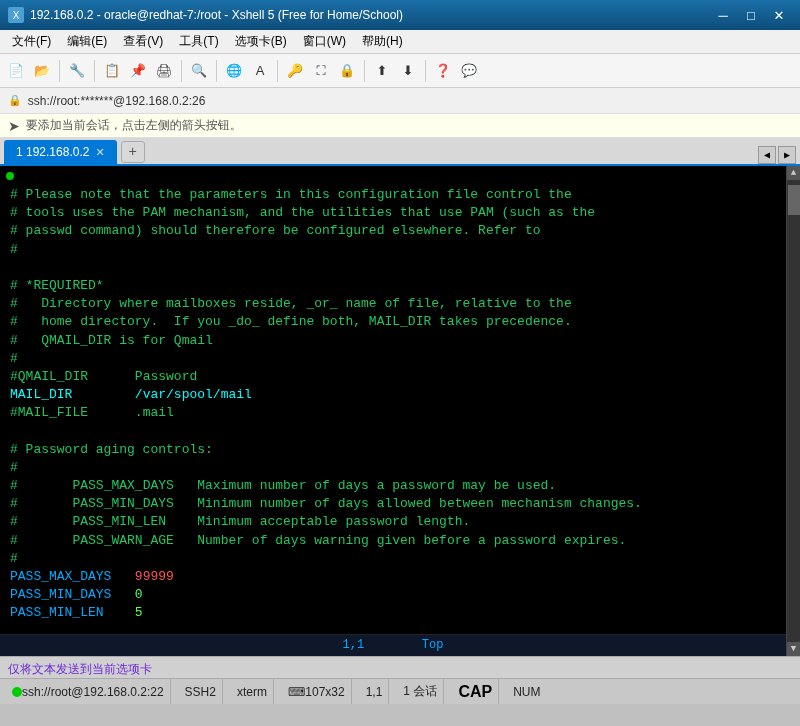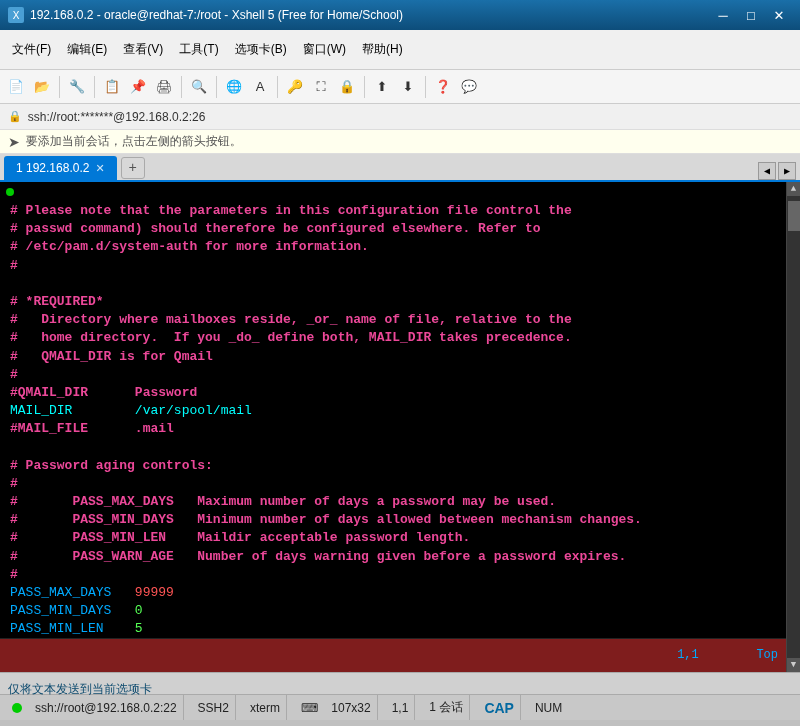--- a/index.html
+++ b/index.html
@@ -18,21 +18,21 @@
       font-size: 12px;
     }
     .title-bar-left { display: flex; align-items: center; gap: 6px; }
     .title-icon { width: 16px; height: 16px; background: #4a9fd4; border-radius: 2px; display: flex; align-items: center; justify-content: center; font-size: 10px; color: white; }
     .title-controls { display: flex; gap: 2px; }
     .title-btn { width: 26px; height: 22px; display: flex; align-items: center; justify-content: center; background: transparent; border: none; color: white; font-size: 13px; cursor: pointer; }
 
     
     .menu-bar {
       background: #f0f0f0;
-      height: 40px;
+      height: 24px;
       display: flex;
       align-items: center;
       padding: 0 4px;
       font-family: 'Microsoft YaHei', Arial, sans-serif;
       font-size: 12px;
       border-bottom: 1px solid #ccc;
     }
     .menu-item { padding: 2px 8px; cursor: pointer; }
 
     
@@ -128,62 +128,62 @@
     .scroll-up, .scroll-down {
       width: 14px; height: 14px;
       background: #555;
       display: flex; align-items: center; justify-content: center;
       font-size: 9px; color: #ccc; cursor: pointer;
     }
     .scroll-track { flex: 1; width: 14px; background: #333; position: relative; }
     .scroll-thumb { width: 12px; height: 30px; background: #666; position: absolute; top: 5px; left: 1px; }
 
     .line { white-space: pre; color: #00aaff; }
-    .line.comment { color: #ec4899; font-weight: bold; }
+    .line.comment { color: #22c55e; }
 
     
     .status-bar {
       background: #d0d0d0;
       height: 22px;
       display: flex;
-      align-items: flex-start;
-      padding: 8px 8px;
-      font-family: 'Microsoft YaHei', Arial, sans-serif;
-      font-size: 12px;
-      color: #0c4a6e;
+      align-items: flex-end;
+      padding: 0 8px;
+      font-family: 'Microsoft YaHei', Arial, sans-serif;
+      font-size: 12px;
+      color: #6d28d9;
       border-top: 1px solid #aaa;
     }
 
     
     .info-bar {
       background: #c8c8c8;
       height: 26px;
       display: flex;
       align-items: center;
       padding: 0 6px;
       font-family: 'Microsoft YaHei', Arial, sans-serif;
       font-size: 12px;
       color: #222;
       gap: 8px;
       border-top: 1px solid #aaa;
     }
     .info-section {
-      display: flex; align-items: center; gap: 13px;
+      display: flex; align-items: center; gap: 0;
       padding: 0 6px;
       border-right: 1px solid #aaa;
       height: 100%;
     }
     .info-section:last-child { border-right: none; }
     .info-led { width: 10px; height: 10px; border-radius: 50%; }
     .led-green { background: #00cc00; }
 
     .cap-indicator {
       font-weight: bold;
-      font-size: 14px;
-      color: #0369a1;
+      font-size: 16px;
+      color: #000000;
     }
   </style>
 </head>
 <body>
 
 <div class="title-bar">
   <div class="title-bar-left">
     <div class="title-icon">X</div>
     <span>192.168.0.2 - oracle@redhat-7:/root - Xshell 5 (Free for Home/School)</span>
   </div>
@@ -252,47 +252,47 @@
   </div>
 </div>
 
 <div class="terminal">
   <div style="margin-right: 14px;">
 
     <div style="position:absolute; left:6px; top:6px; width:8px; height:8px; background:#00cc00; border-radius:50%;"></div>
     <div style="height: 14px;"></div>
 
     <div class="line comment"># Please note that the parameters in this configuration file control the</div>
+    <div class="line comment"># tools uses the PAM mechanism, and the utilities that use PAM (such as the</div>
     <div class="line comment"># passwd command) should therefore be configured elsewhere. Refer to</div>
-    <div class="line comment"># /etc/pam.d/system-auth for more information.</div>
     <div class="line comment">#</div>
     <div class="line">&nbsp;</div>
     <div class="line comment"># *REQUIRED*</div>
     <div class="line comment">#   Directory where mailboxes reside, _or_ name of file, relative to the</div>
     <div class="line comment">#   home directory.  If you _do_ define both, MAIL_DIR takes precedence.</div>
     <div class="line comment">#   QMAIL_DIR is for Qmail</div>
     <div class="line comment">#</div>
     <div class="line comment">#QMAIL_DIR	Password</div>
     <div class="line" style="color:#00ffff;">MAIL_DIR	/var/spool/mail</div>
     <div class="line comment">#MAIL_FILE	.mail</div>
     <div class="line">&nbsp;</div>
     <div class="line comment"># Password aging controls:</div>
     <div class="line comment">#</div>
     <div class="line comment">#	PASS_MAX_DAYS	Maximum number of days a password may be used.</div>
     <div class="line comment">#	PASS_MIN_DAYS	Minimum number of days allowed between mechanism changes.</div>
-    <div class="line comment">#	PASS_MIN_LEN	Maildir acceptable password length.</div>
+    <div class="line comment">#	PASS_MIN_LEN	Minimum acceptable password length.</div>
     <div class="line comment">#	PASS_WARN_AGE	Number of days warning given before a password expires.</div>
     <div class="line comment">#</div>
     <div class="line">PASS_MAX_DAYS	<span style="color:#ff5555;">99999</span></div>
     <div class="line">PASS_MIN_DAYS	<span style="color:#55ff55;">0</span></div>
     <div class="line">PASS_MIN_LEN 	<span style="color:#55ff55;">5</span></div>
 
   </div>
 
-  <div style="position:absolute; bottom:0; left:0; right:14px; background:#7f1d1d; display:flex; justify-content:flex-end; padding:8px 8px; color:#00aaff; font-size:12px; border-top: 1px solid #222;">
+  <div style="position:absolute; bottom:0; left:0; right:14px; background:#0f172a; display:flex; justify-content:center; padding:2px 8px; color:#00aaff; font-size:12px; border-top: 1px solid #222;">
     <span></span>
     <span style="color:#00aaff;">
       <span>1,1</span>&nbsp;&nbsp;&nbsp;&nbsp;&nbsp;&nbsp;&nbsp;&nbsp;<span>Top</span>
     </span>
   </div>
 
   <div class="terminal-scroll">
     <div class="scroll-up">▲</div>
     <div class="scroll-track">
       <div class="scroll-thumb"></div>

